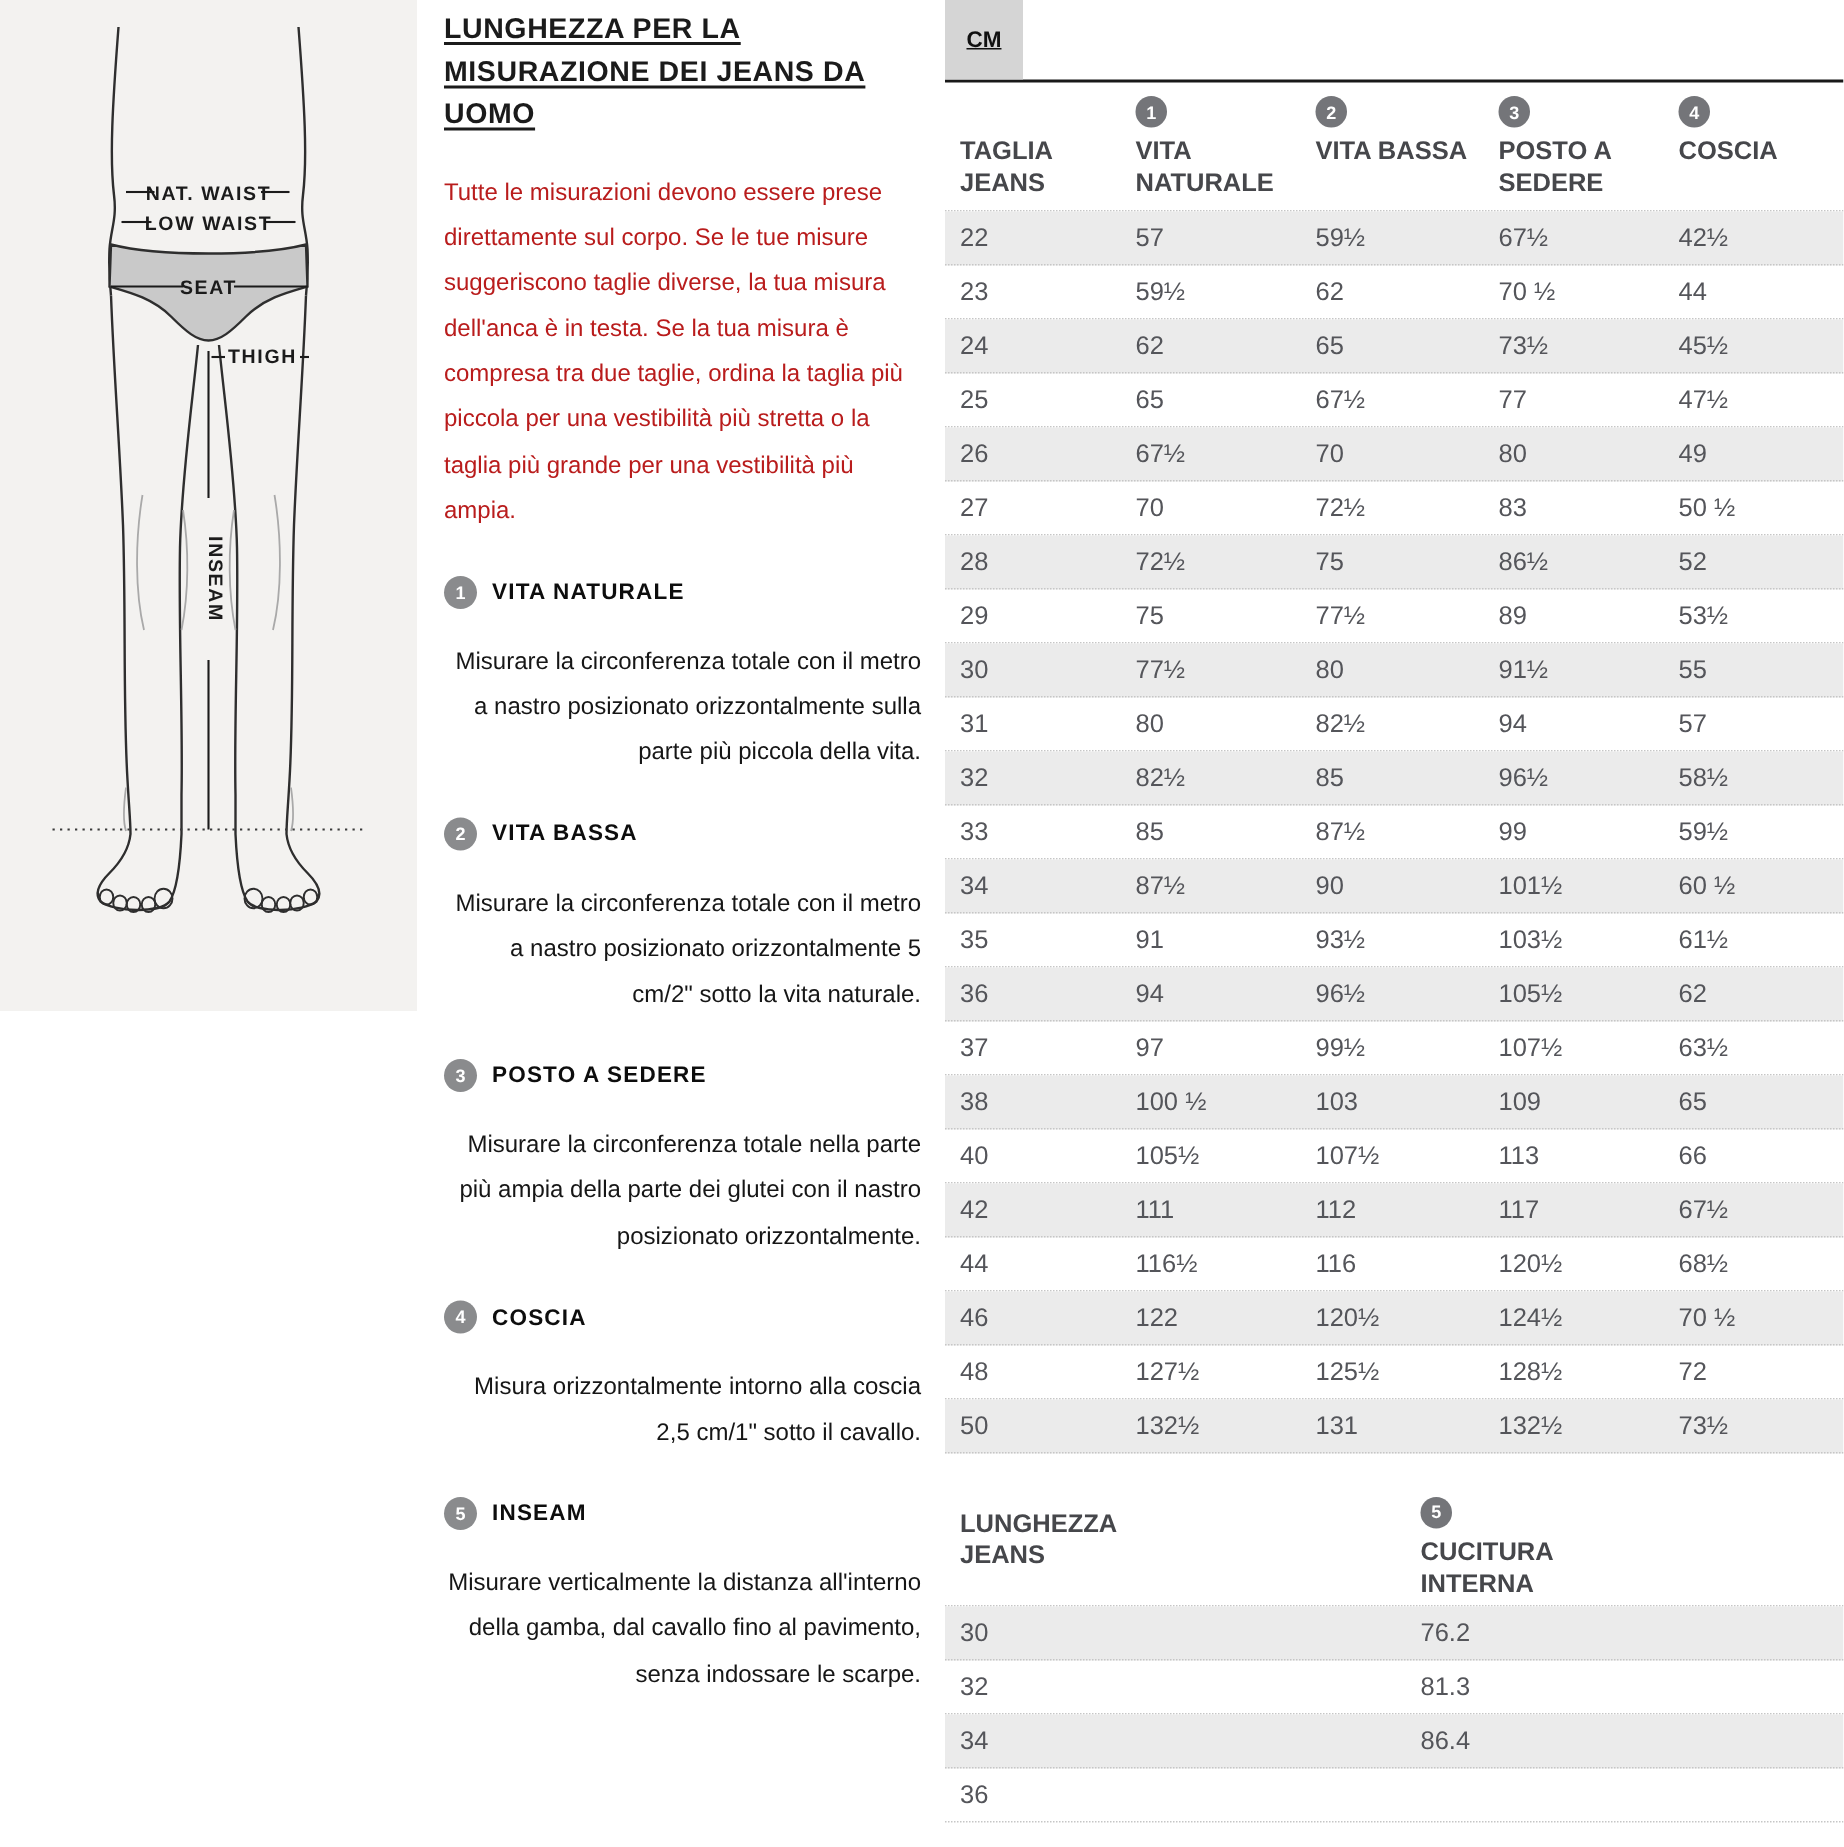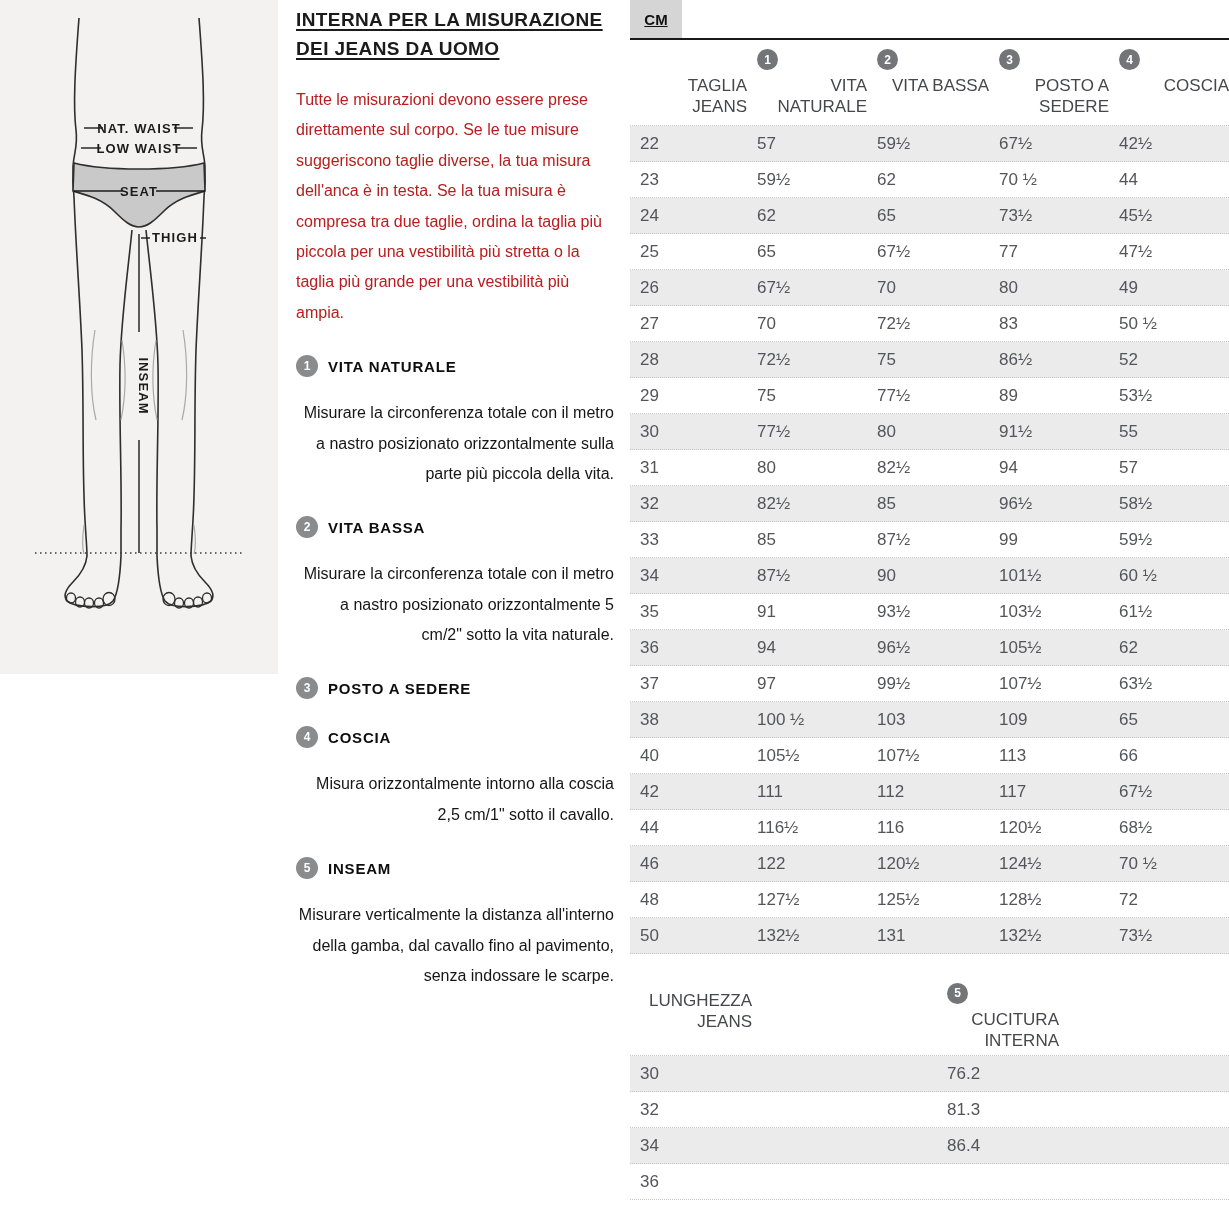--- a/index.html
+++ b/index.html
@@ -38,35 +38,35 @@
     width:22px;height:22px;border-radius:50%;background:#8a8b8d;color:#fff;
     font-size:12px;font-weight:bold;display:flex;align-items:center;justify-content:center;flex:0 0 22px;
   }
   .g-label{font-size:15px;font-weight:bold;letter-spacing:.8px;color:#0d0d0d;}
   .g-text{font-size:16px;line-height:1.9;color:#161616;text-align:right;}
 
   
   .table-col{flex:1 1 auto;margin-left:16px;padding-top:0;}
   .tabs{border-bottom:2px solid #191919;display:flex;}
   .unit-tab{
-    width:52px;height:38px;background:var(--tab-bg);
+    width:52px;height:53px;background:var(--tab-bg);
     display:flex;align-items:center;justify-content:center;
     font-size:15px;font-weight:bold;text-decoration:underline;color:#111;cursor:pointer;
   }
   .size-grid{display:grid;grid-template-columns:117px 120px 122px 120px 1fr;}
   .len-grid{display:grid;grid-template-columns:307px 1fr;}
   .t-head{padding-top:9px;padding-bottom:7px;border-bottom:1px dotted var(--dot);}
   .h-cell{padding-left:10px;}
   .h-circle{
     width:21px;height:21px;border-radius:50%;background:var(--circle);color:#fff;
     font-size:12px;font-weight:bold;display:flex;align-items:center;justify-content:center;
     margin-bottom:5px;
   }
   .h-circle.hidden{visibility:hidden;}
-  .h-label{font-size:17px;font-weight:normal;line-height:1.25;color:var(--head-text);max-width:112px;text-align:right;}
+  .h-label{font-size:17px;font-weight:bold;line-height:1.25;color:var(--head-text);max-width:112px;}
   .t-row{height:36px;border-bottom:1px dotted var(--dot);}
   .t-row.stripe{background:var(--stripe);}
   .t-cell{padding-left:10px;font-size:17px;line-height:35px;color:var(--cell-text);white-space:nowrap;}
   .len-head{margin-top:20px;padding-bottom:4px;border-bottom:1px dotted var(--dot);}
   .len-head .h-cell.first{padding-top:7px;}
 </style>
 </head>
 <body>
 
 <div class="layout">
@@ -125,21 +125,21 @@
 
       <text class="fig-label" x="139" y="133" text-anchor="middle">NAT. WAIST</text>
       <text class="fig-label" x="139" y="153" text-anchor="middle">LOW WAIST</text>
       <text class="fig-label" x="139" y="196" text-anchor="middle">SEAT</text>
       <text class="fig-label" x="175" y="242" text-anchor="middle">THIGH</text>
       <text class="fig-label" x="139" y="386" text-anchor="middle" transform="rotate(90 139 386)">INSEAM</text>
     </svg>
   </div>
 
   <div class="guide-col">
-    <h2 class="guide-title">INTERNA PER LA MISURAZIONE DEI JEANS DA UOMO</h2>
+    <h2 class="guide-title">LUNGHEZZA PER LA MISURAZIONE DEI JEANS DA UOMO</h2>
     <p class="guide-intro">Tutte le misurazioni devono essere prese direttamente sul corpo. Se le tue misure suggeriscono taglie diverse, la tua misura dell'anca è in testa. Se la tua misura è compresa tra due taglie, ordina la taglia più piccola per una vestibilità più stretta o la taglia più grande per una vestibilità più ampia.</p>
     <div id="guide-sections">
         <div class="g-section">
           <h3>
             <span class="g-num">1</span>
             <span class="g-label">VITA NATURALE</span>
           </h3>
           <p class="g-text">Misurare la circonferenza totale con il metro a nastro posizionato orizzontalmente sulla parte più piccola della vita.</p>
         </div>
         <div class="g-section">
@@ -147,20 +147,21 @@
             <span class="g-num">2</span>
             <span class="g-label">VITA BASSA</span>
           </h3>
           <p class="g-text">Misurare la circonferenza totale con il metro a nastro posizionato orizzontalmente 5 cm/2" sotto la vita naturale.</p>
         </div>
         <div class="g-section">
           <h3>
             <span class="g-num">3</span>
             <span class="g-label">POSTO A SEDERE</span>
           </h3>
+          <p class="g-text">Misurare la circonferenza totale nella parte più ampia della parte dei glutei con il nastro posizionato orizzontalmente.</p>
         </div>
         <div class="g-section">
           <h3>
             <span class="g-num">4</span>
             <span class="g-label">COSCIA</span>
           </h3>
           <p class="g-text">Misura orizzontalmente intorno alla coscia 2,5 cm/1" sotto il cavallo.</p>
         </div>
         <div class="g-section">
           <h3>

